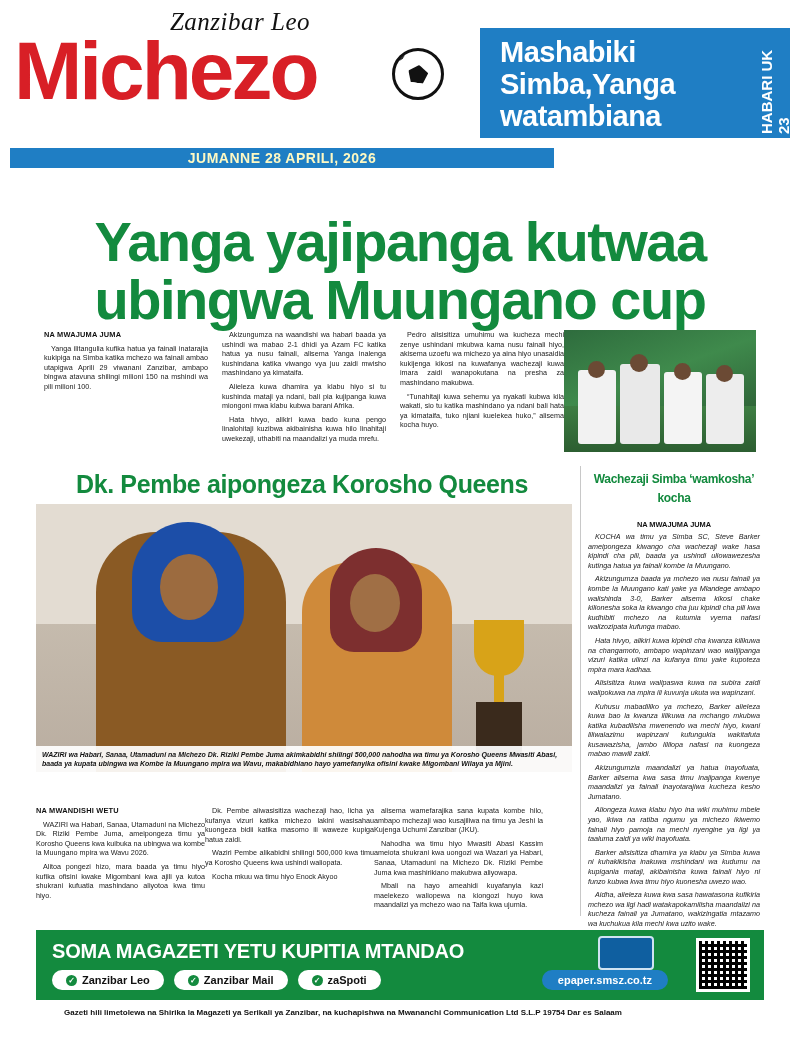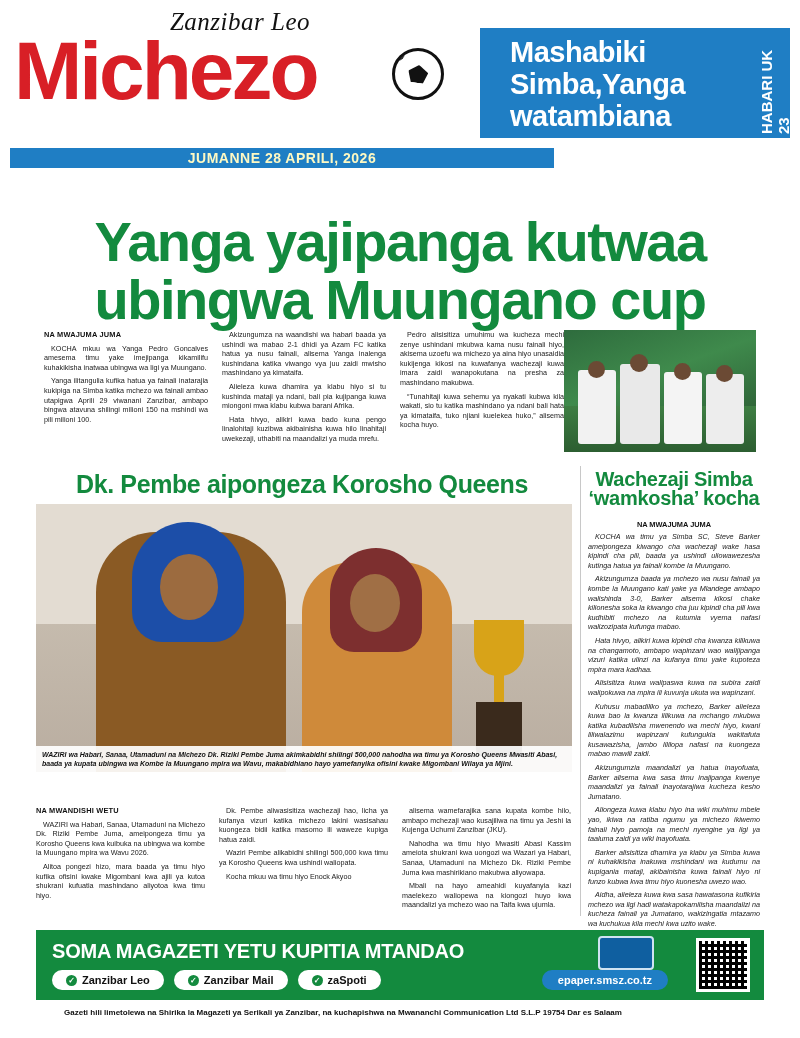--- a/index.html
+++ b/index.html
@@ -75,21 +75,21 @@
     width: 310px; height: 110px;
     background: #1f7ec4;
     display: flex;
   }
   .mast-right-text {
     flex: 1;
     color: #fff;
     font-weight: bold;
     font-size: 29px;
     line-height: 32px;
-    padding: 8px 4px 4px 30px;
+    padding: 8px 4px 4px 20px;
     letter-spacing: -0.5px;
   }
   .habari-strip {
     width: 30px;
     background: #1f7ec4;
     color: #fff;
     font-weight: bold;
     font-size: 15px;
     writing-mode: vertical-rl;
     text-orientation: mixed;
@@ -213,39 +213,38 @@
     font-style: italic;
     color: #111;
     padding: 4px 6px;
   }
 
   .mid-cols {
     position: absolute;
     left: 36px; top: 806px;
     width: 536px;
     display: flex;
-    gap: 14px;
   }
   .mid-cols .col { width: 169px; }
 
   
   .side-rule {
     position: absolute;
     left: 580px; top: 466px;
     width: 1px; height: 450px;
     background: #c8c8c8;
   }
   .side-title {
     position: absolute;
     left: 588px; top: 470px;
     width: 172px;
     text-align: center;
     color: #138a3e;
     font-weight: bold;
-    font-size: 20px;
+    font-size: 12px;
     line-height: 19px;
     letter-spacing: -0.3px;
   }
   .side-byline {
     position: absolute;
     left: 588px; top: 520px;
     width: 172px;
     text-align: center;
     font-weight: bold;
     font-size: 7.4px;
@@ -372,21 +371,20 @@
     </div>
   </div>
 
   <div class="date-bar">JUMANNE 28 APRILI, 2026</div>
 
   <div class="headline">Yanga yajipanga kutwaa ubingwa Muungano cup</div>
 
   <div class="top-story">
     <div class="col col-a">
       <div class="byline">NA MWAJUMA JUMA</div>
-      <p>KOCHA mkuu wa Yanga Pedro Goncalves amesema timu yake imejipanga kikamilifu kuhakikisha inatwaa ubingwa wa ligi ya Muungano.</p>
       <p>Yanga ilitangulia kufika hatua ya fainali inatarajia kukipiga na Simba katika mchezo wa fainali ambao utapigwa Aprili 29 viwanani Zanzibar, ambapo bingwa atavuna shilingi milioni 150 na mshindi wa pili milioni 100.</p>
     </div>
     <div class="col col-b">
       <p>Akizungumza na waandishi wa habari baada ya ushindi wa mabao 2-1 dhidi ya Azam FC katika hatua ya nusu fainali, alisema Yanga inalenga kushindana katika viwango vya juu zaidi mwisho mashindano ya kimataifa.</p>
       <p>Alieleza kuwa dhamira ya klabu hiyo si tu kushinda mataji ya ndani, bali pia kujipanga kuwa miongoni mwa klabu kubwa barani Afrika.</p>
       <p>Hata hivyo, alikiri kuwa bado kuna pengo linalohitaji kuzibwa akibainisha kuwa hilo linahitaji uwekezaji, uthabiti na maandalizi ya muda mrefu.</p>
     </div>
     <div class="col col-c">
       <p>Pedro alisisitiza umuhimu wa kucheza mechi zenye ushindani mkubwa kama nusu fainali hiyo, akisema uzoefu wa michezo ya aina hiyo unasaidia kukijenga kikosi na kuwafanya wachezaji kuwa imara zaidi wanapokutana na presha za mashindano makubwa.</p>
       <p>“Tunahitaji kuwa sehemu ya nyakati kubwa kila wakati, sio tu katika mashindano ya ndani bali hata ya kimataifa, tuko njiani kuelekea huko,” alisema kocha huyo.</p>

